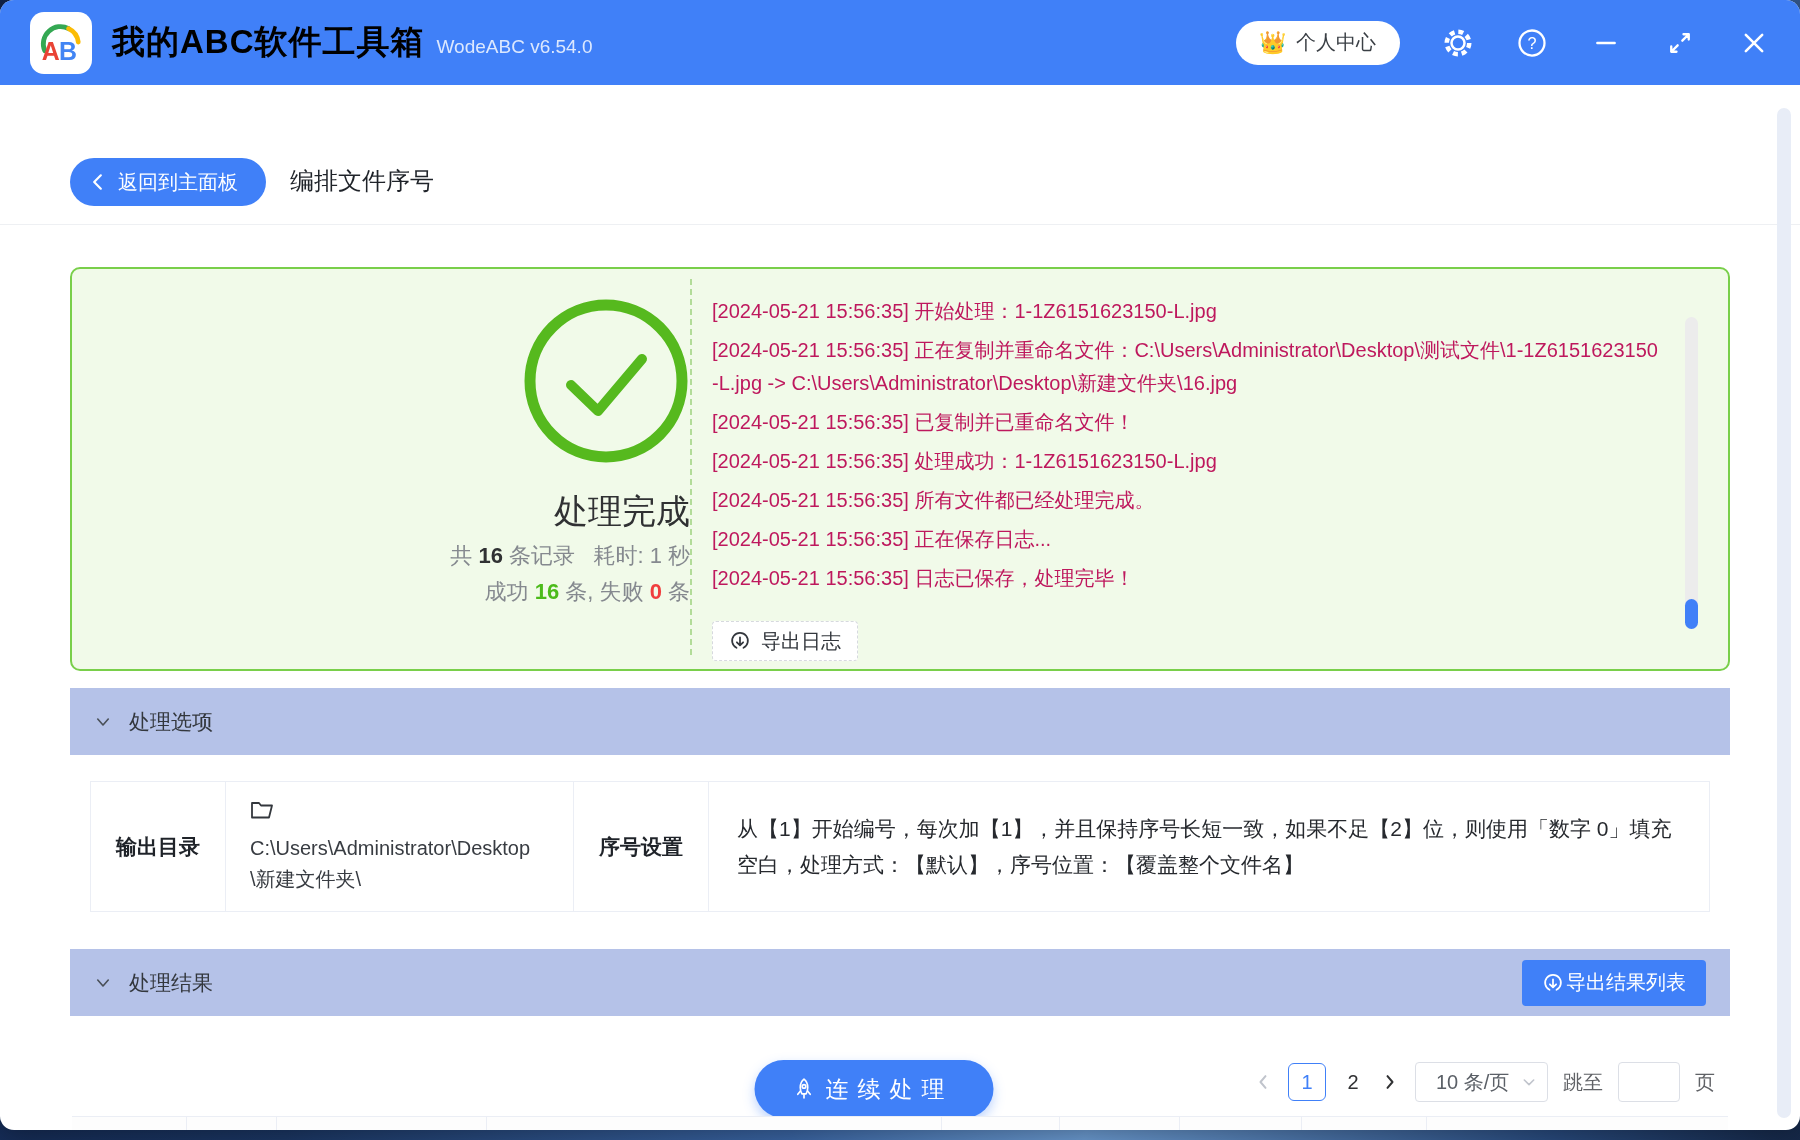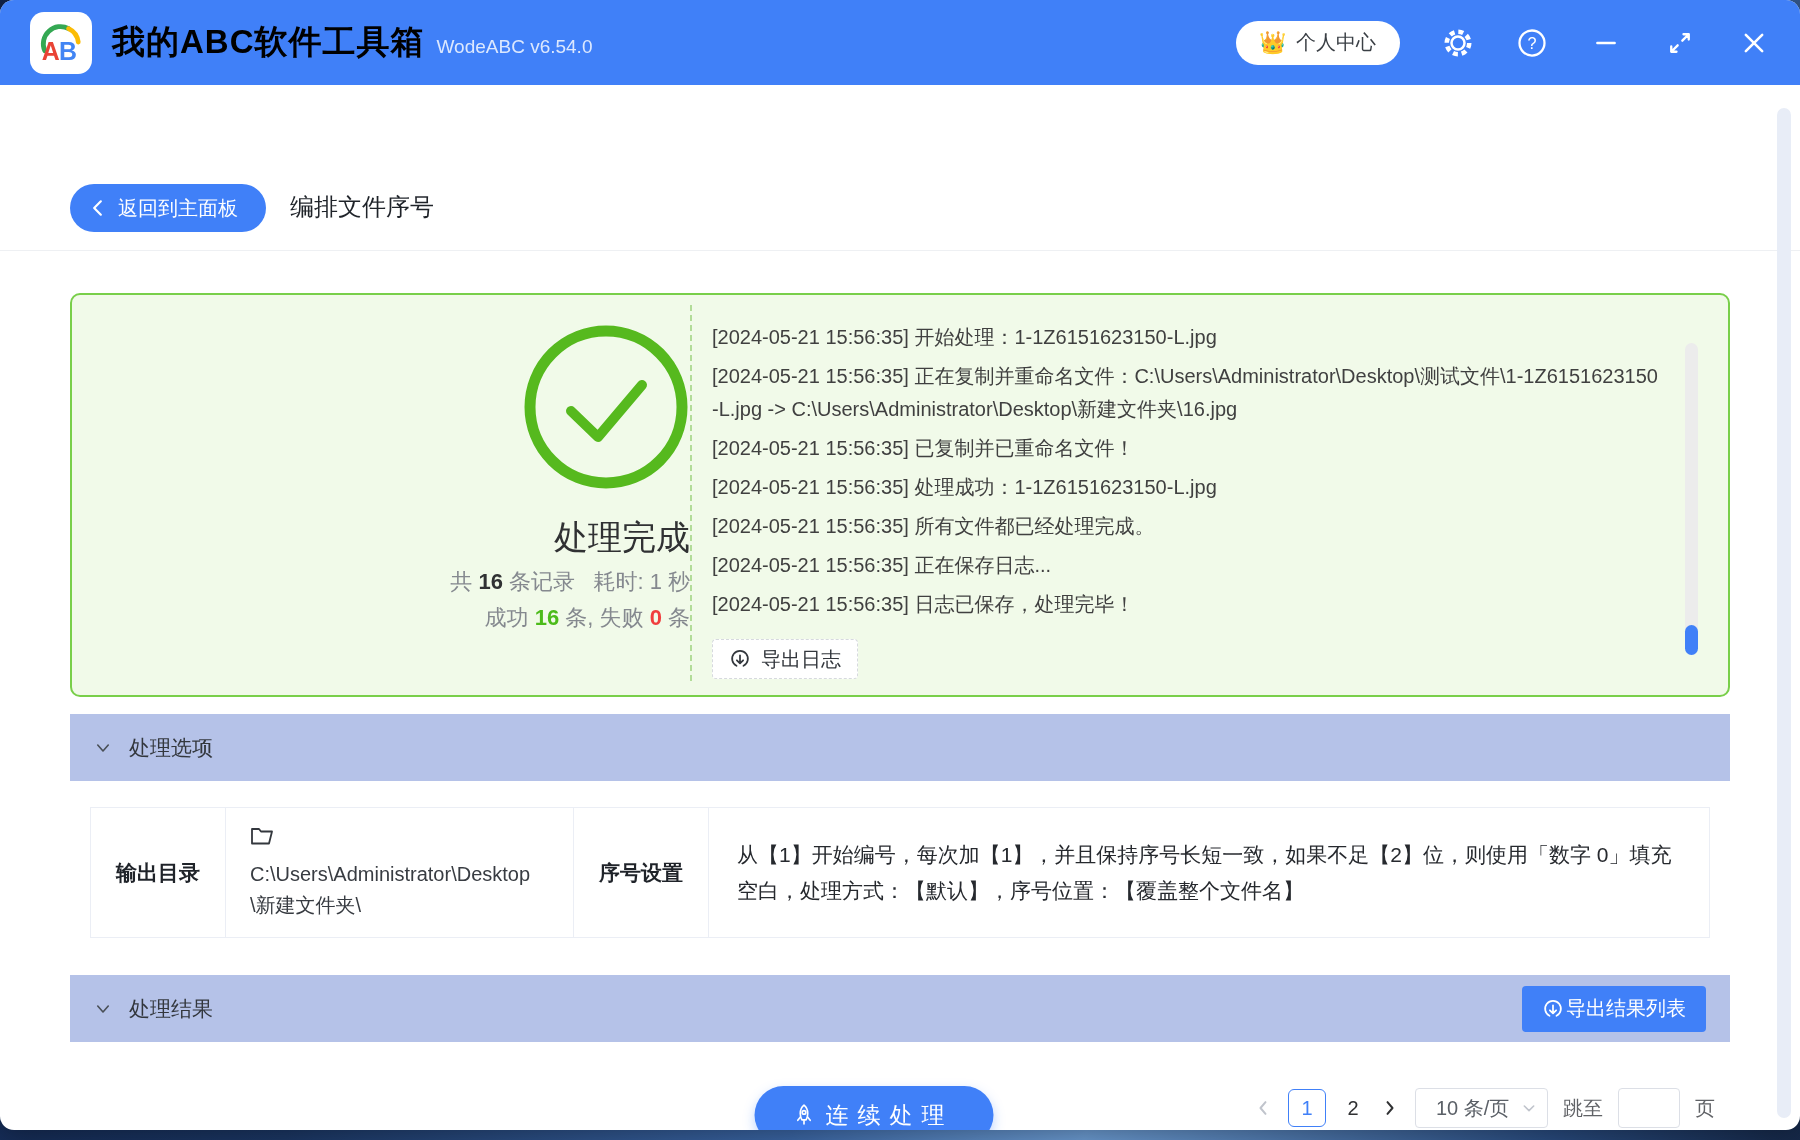--- a/index.html
+++ b/index.html
@@ -15,37 +15,37 @@
   
   .titlebar{height:85px;background:#4080f8;display:flex;align-items:center;padding:0 30px;}
   .logo{width:62px;height:62px;background:#fff;border-radius:14px;display:flex;align-items:center;justify-content:center;flex:none}
   .title-wrap{display:flex;align-items:baseline;margin-left:20px;white-space:nowrap}
   .app-title{font-size:33px;font-weight:700;color:#000000;letter-spacing:1px}
   .app-version{font-size:19px;color:rgba(255,255,255,.82);margin-left:12px}
   .titlebar-right{margin-left:auto;display:flex;align-items:center;gap:42px}
   .user-center{background:#fff;border:none;border-radius:22px;height:44px;padding:0 24px;display:flex;align-items:center;gap:9px;font-size:20px;color:#3a3f45;cursor:pointer;font-family:inherit}
   .tb-icon-btn{background:none;border:none;padding:0;width:32px;height:32px;display:flex;align-items:center;justify-content:center;cursor:pointer}
   
-  .header-row{height:166px;display:flex;align-items:flex-end;padding:0 70px 18px 70px;border-bottom:1px solid #eef0f3;box-sizing:border-box}
+  .header-row{height:140px;display:flex;align-items:flex-end;padding:0 70px 18px 70px;border-bottom:1px solid #eef0f3;box-sizing:border-box}
   .back-btn{background:#4080f8;color:#fff;border:none;border-radius:24px;height:48px;padding:0 28px 0 20px;display:flex;align-items:center;gap:13px;font-size:20px;cursor:pointer;font-family:inherit}
   .page-title{font-size:24px;font-weight:400;color:#1f2329;margin-left:24px;padding-bottom:9px}
   
   .content{position:relative;padding:42px 70px 0 70px}
   
   .success-panel{display:flex;border:2px solid #79cf4a;background:#f1fae9;border-radius:10px;height:404px;box-sizing:border-box;overflow:hidden}
   .summary{width:618px;flex:none;display:flex;flex-direction:column;align-items:flex-end;padding-top:28px}
   .ring svg{display:block}
   .status-title{font-size:34px;color:#303133;margin-top:24px;font-weight:400}
   .stats-line{font-size:22px;color:#85898f;margin-top:6px}
   .stats-line .dark{color:#303133;font-weight:700}
   .stats-line .green{color:#4cbb1a;font-weight:700}
   .stats-line .red{color:#f03e3e;font-weight:700}
   .log-pane{flex:1;border-left:2px dashed #b2dc98;margin:10px 0 14px 0;padding:16px 70px 0 20px;position:relative}
-  .log-line{font-size:20px;line-height:33px;color:#404040;margin-bottom:6px;word-break:break-all}
-  .export-log-btn{margin-top:12px;background:#fff;border:1px dashed #d6d9de;border-radius:4px;height:40px;padding:0 16px;display:inline-flex;align-items:center;gap:10px;font-size:20px;color:#33373d;cursor:pointer;font-family:inherit}
+  .log-line{font-size:20px;line-height:33px;color:#be185d;margin-bottom:6px;word-break:break-all}
+  .export-log-btn{margin-top:20px;background:#fff;border:1px dashed #d6d9de;border-radius:4px;height:40px;padding:0 16px;display:inline-flex;align-items:center;gap:10px;font-size:20px;color:#33373d;cursor:pointer;font-family:inherit}
   .log-scrollbar{position:absolute;right:30px;top:38px;width:13px;height:312px;background:#ececec;border-radius:7px}
   .log-scrollbar .thumb{position:absolute;bottom:0;left:0;width:13px;height:30px;background:#4080f8;border-radius:7px}
   
   .section-header{height:67px;background:#b5c2e8;display:flex;align-items:center;gap:17px;padding:16px 24px;box-sizing:border-box}
   .section-header .sec-title{font-size:21px;color:#33373d}
   .opt-header{margin-top:17px}
   .res-header{margin-top:11px}
   .options-body{background:#fff;padding:26px 20px 26px 20px}
   .opt-table{display:grid;grid-template-columns:135px 348px 135px 1fr;border:1px solid #ebeef5}
   .opt-cell{border-right:1px solid #ebeef5;box-sizing:border-box;min-height:128px}

